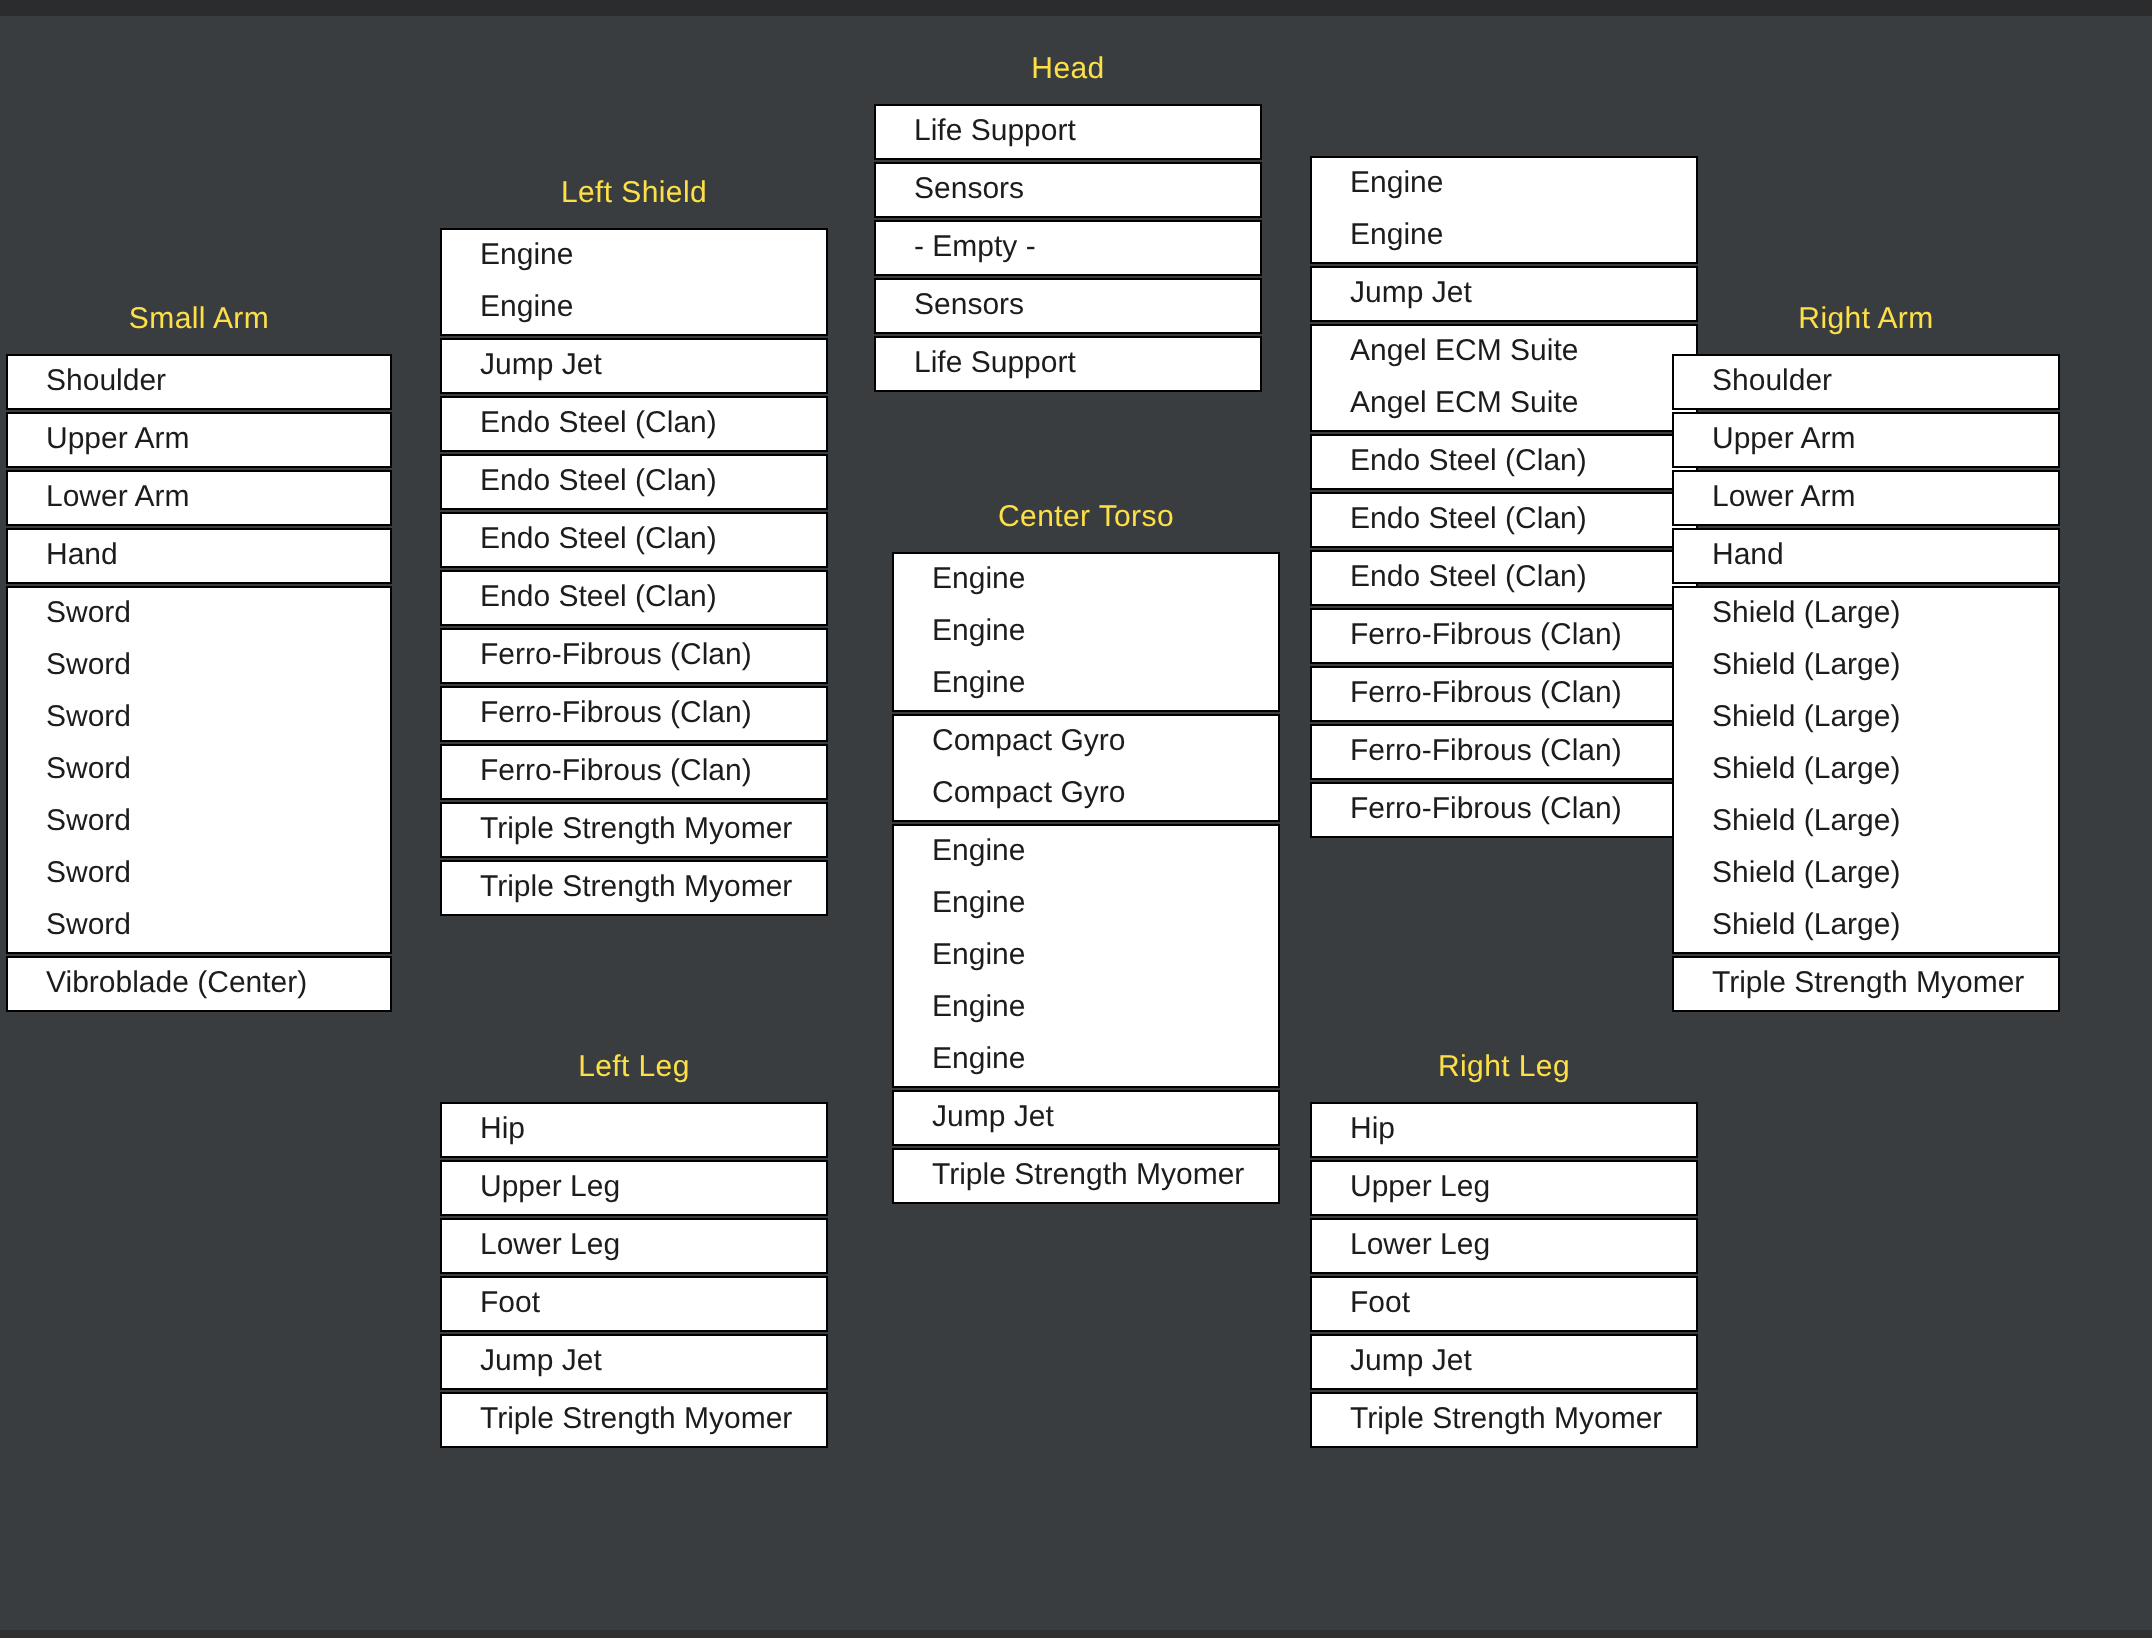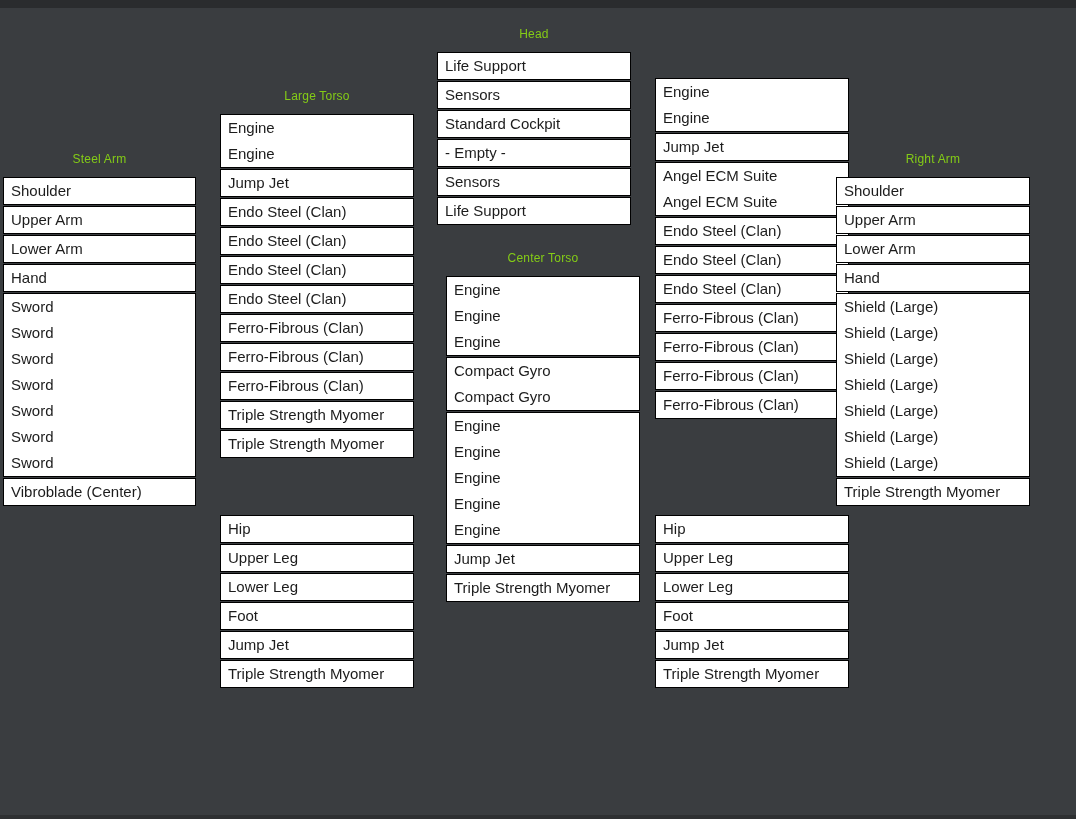--- a/index.html
+++ b/index.html
@@ -7,26 +7,27 @@
     width:1076px;height:819px;position:relative;overflow:hidden;
     background:#3a3d40;
     font-family:"Liberation Sans", sans-serif;
   }
   .topbar{position:absolute;top:0;left:0;width:1076px;height:8px;background:#2a2c2e;}
   .bottombar{position:absolute;bottom:0;left:0;width:1076px;height:4px;background:#2e3032;}
 
   .loc{position:absolute;width:194px;}
   .loc-label{
     height:36px;display:flex;align-items:center;justify-content:center;
-    color:#84cc16;font-size:12px;letter-spacing:0.2px;
+    color:#fde047;font-size:15px;letter-spacing:0.2px;
   }
   .slots{width:100%;}
   .group{
     background:#ffffff;border:1px solid #000000;margin-bottom:1px;
     box-sizing:border-box;
+    padding-left:12px;
   }
   .slot{
     height:26px;line-height:26px;padding-left:7px;
     font-size:15px;color:#1c1c1c;white-space:nowrap;overflow:hidden;
     cursor:default;
   }
 
   #loc-head        {left:437px;top:16px;}
   #loc-left-torso  {left:220px;top:78px;}
   #loc-right-torso {left:655px;top:78px;}
@@ -44,35 +45,32 @@
     <section class="loc" id="loc-head">
       <div class="loc-label">Head</div>
       <div class="slots">
         <div class="group">
           <div class="slot">Life Support</div>
         </div>
         <div class="group">
           <div class="slot">Sensors</div>
         </div>
         <div class="group">
-          <div class="slot">Standard Cockpit</div>
-        </div>
-        <div class="group">
           <div class="slot">- Empty -</div>
         </div>
         <div class="group">
           <div class="slot">Sensors</div>
         </div>
         <div class="group">
           <div class="slot">Life Support</div>
         </div>
       </div>
     </section>
     <section class="loc" id="loc-left-torso">
-      <div class="loc-label">Large Torso</div>
+      <div class="loc-label">Left Shield</div>
       <div class="slots">
         <div class="group">
           <div class="slot">Engine</div>
           <div class="slot">Engine</div>
         </div>
         <div class="group">
           <div class="slot">Jump Jet</div>
         </div>
         <div class="group">
           <div class="slot">Endo Steel (Clan)</div>
@@ -133,21 +131,21 @@
         </div>
         <div class="group">
           <div class="slot">Ferro-Fibrous (Clan)</div>
         </div>
         <div class="group">
           <div class="slot">Ferro-Fibrous (Clan)</div>
         </div>
       </div>
     </section>
     <section class="loc" id="loc-left-arm">
-      <div class="loc-label">Steel Arm</div>
+      <div class="loc-label">Small Arm</div>
       <div class="slots">
         <div class="group">
           <div class="slot">Shoulder</div>
         </div>
         <div class="group">
           <div class="slot">Upper Arm</div>
         </div>
         <div class="group">
           <div class="slot">Lower Arm</div>
         </div>
@@ -218,20 +216,21 @@
         </div>
         <div class="group">
           <div class="slot">Jump Jet</div>
         </div>
         <div class="group">
           <div class="slot">Triple Strength Myomer</div>
         </div>
       </div>
     </section>
     <section class="loc" id="loc-left-leg">
+      <div class="loc-label">Left Leg</div>
       <div class="slots">
         <div class="group">
           <div class="slot">Hip</div>
         </div>
         <div class="group">
           <div class="slot">Upper Leg</div>
         </div>
         <div class="group">
           <div class="slot">Lower Leg</div>
         </div>
@@ -240,20 +239,21 @@
         </div>
         <div class="group">
           <div class="slot">Jump Jet</div>
         </div>
         <div class="group">
           <div class="slot">Triple Strength Myomer</div>
         </div>
       </div>
     </section>
     <section class="loc" id="loc-right-leg">
+      <div class="loc-label">Right Leg</div>
       <div class="slots">
         <div class="group">
           <div class="slot">Hip</div>
         </div>
         <div class="group">
           <div class="slot">Upper Leg</div>
         </div>
         <div class="group">
           <div class="slot">Lower Leg</div>
         </div>

